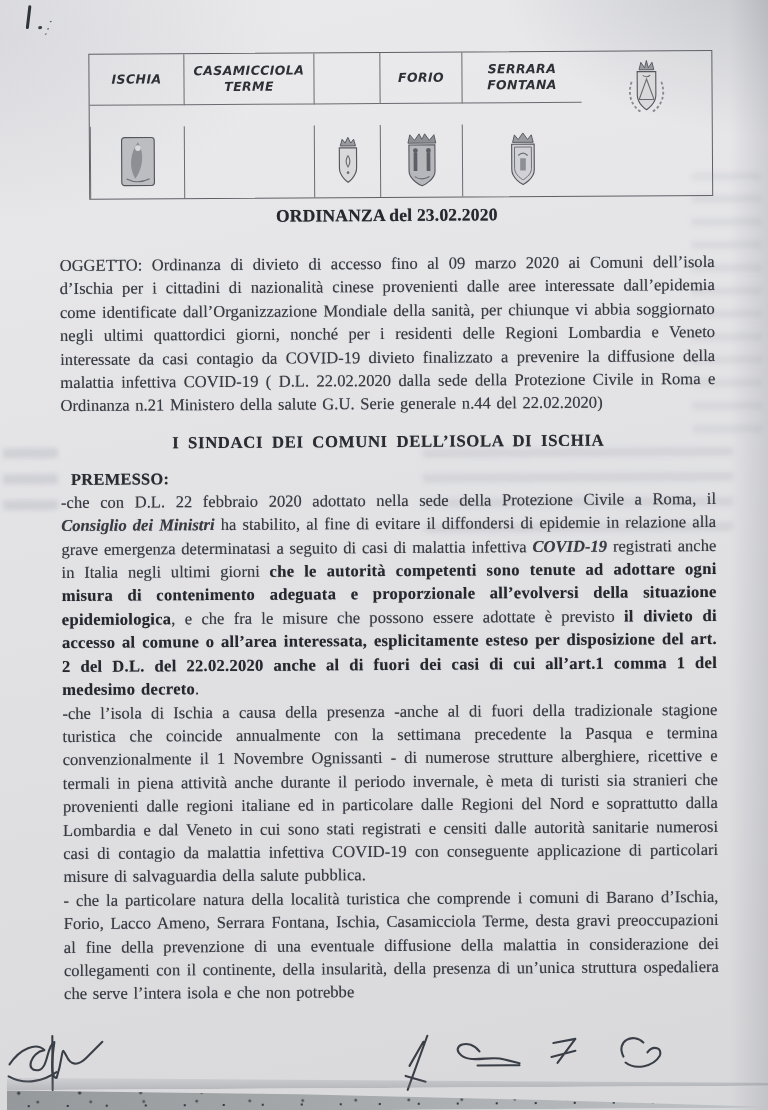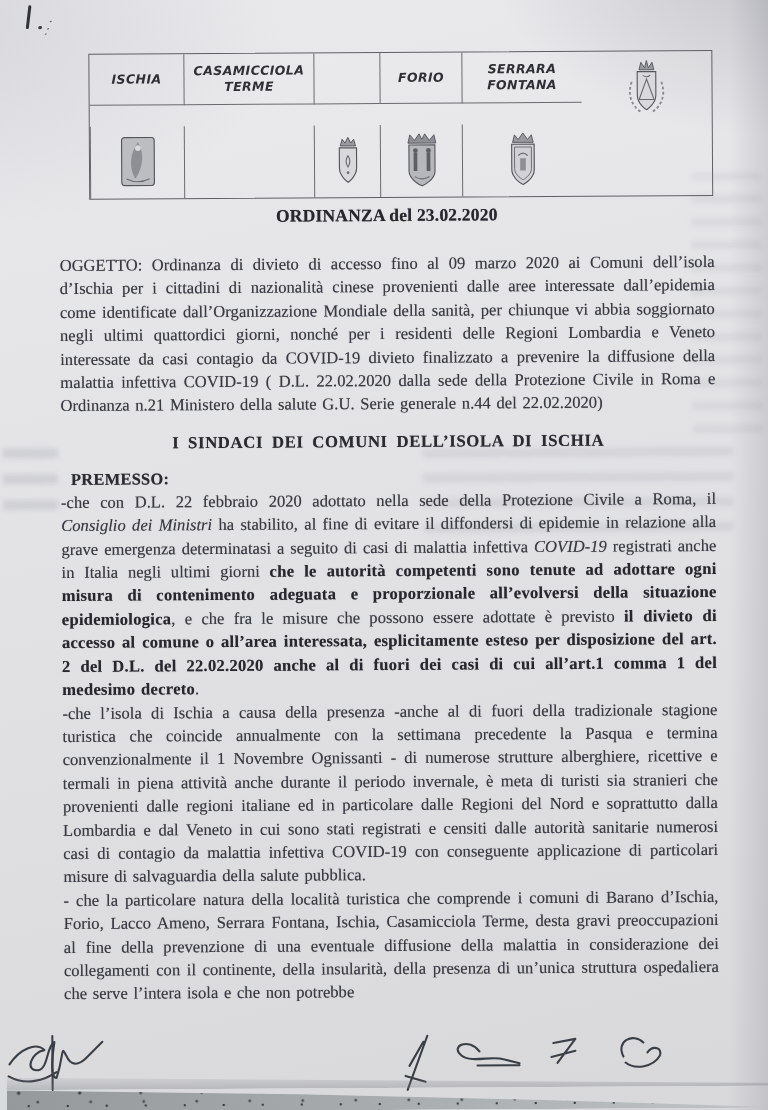--- a/index.html
+++ b/index.html
@@ -58,21 +58,21 @@
     text-align:center;font-weight:bold;font-size:16.8px;color:#2a2c32;
     letter-spacing:.6px;word-spacing:4px;margin:0 0 16px 0;
     text-shadow:0 0 .7px rgba(38,40,46,.6);
   }
   .premesso-label{
     font-weight:bold;font-size:16.4px;color:#2a2c32;margin:0 0 1px 0;
     padding-left:10px;letter-spacing:.3px;
     text-shadow:0 0 .7px rgba(38,40,46,.6);
   }
   .b{font-weight:bold;color:#26282e;letter-spacing:.25px;}
-  .i{font-style:italic;}
+  .i{font-style:italic;font-weight:bold;}
   
   .pen-mark{
     position:absolute;left:27px;top:3px;width:3px;height:24px;
     background:#2f333a;transform:rotate(7deg);border-radius:2px;
   }
   .pen-dots{
     position:absolute;left:38px;top:24px;width:4px;height:3px;background:#3a3e45;border-radius:2px;
     box-shadow:7px 4px 0 -1px #454a52, 12px -2px 0 -1px #454a52, 3px 8px 0 -1px #50555d;
     transform:rotate(-20deg);
   }

